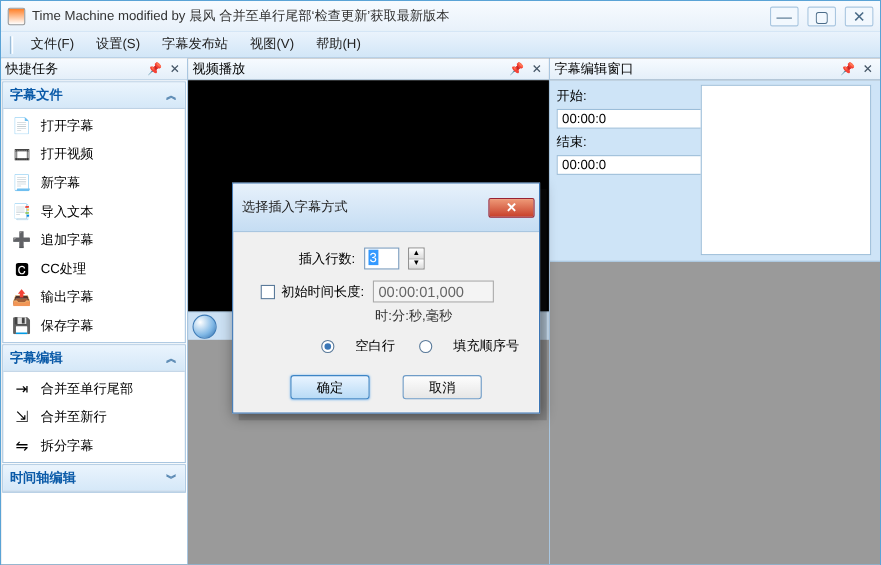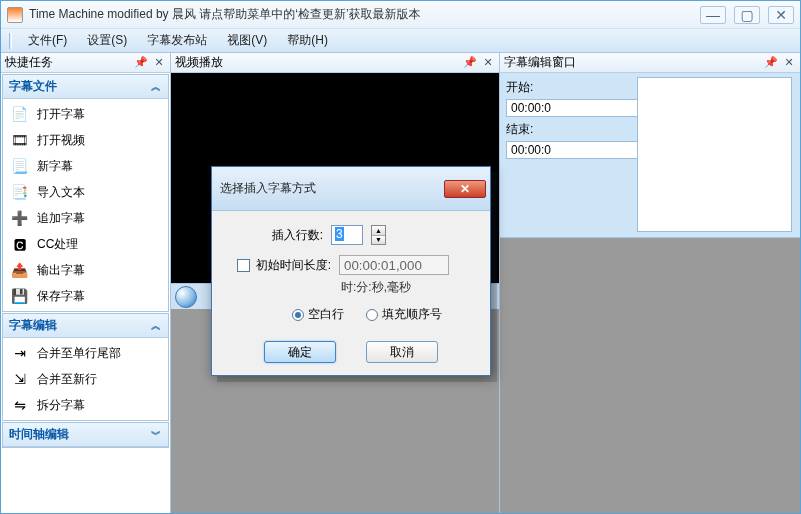--- a/index.html
+++ b/index.html
@@ -295,21 +295,21 @@
     color: #666;
   }
   .hint { margin-left: 113px; color: #333; margin-top:-6px; margin-bottom: 10px; }
   .radio-row {
     display: flex;
     gap: 22px;
     margin-left: 64px;
     margin-bottom: 18px;
     align-items: center;
   }
-  .radio-opt { display: flex; align-items: center; gap: 4px; cursor: pointer; }
+  .radio-opt { display: flex; align-items: center; gap: 19px; cursor: pointer; }
   .radio {
     width: 12px; height: 12px;
     border-radius: 50%;
     border: 1px solid #5a7a9a;
     display: flex; align-items: center; justify-content: center;
     background: #fff;
   }
   .radio.checked::after {
     content: "";
     width: 6px; height: 6px; border-radius: 50%;
@@ -341,21 +341,21 @@
   }
 
 </style>
 </head>
 <body>
 
 <div class="window">
 
   <div class="titlebar">
     <div class="titlebar-icon"></div>
-    <div class="titlebar-text">Time Machine modified by 晨风 请点帮助菜单中的‘检查更新’获取最新版本</div>
+    <div class="titlebar-text">Time Machine modified by 晨风 合并至单行尾部‘检查更新’获取最新版本</div>
     <div class="win-btns">
       <div class="win-btn">—</div>
       <div class="win-btn">▢</div>
       <div class="win-btn">✕</div>
     </div>
   </div>
 
   <div class="menubar">
     <div class="menubar-sep"></div>
     <div class="menu-item">文件(F)</div>

